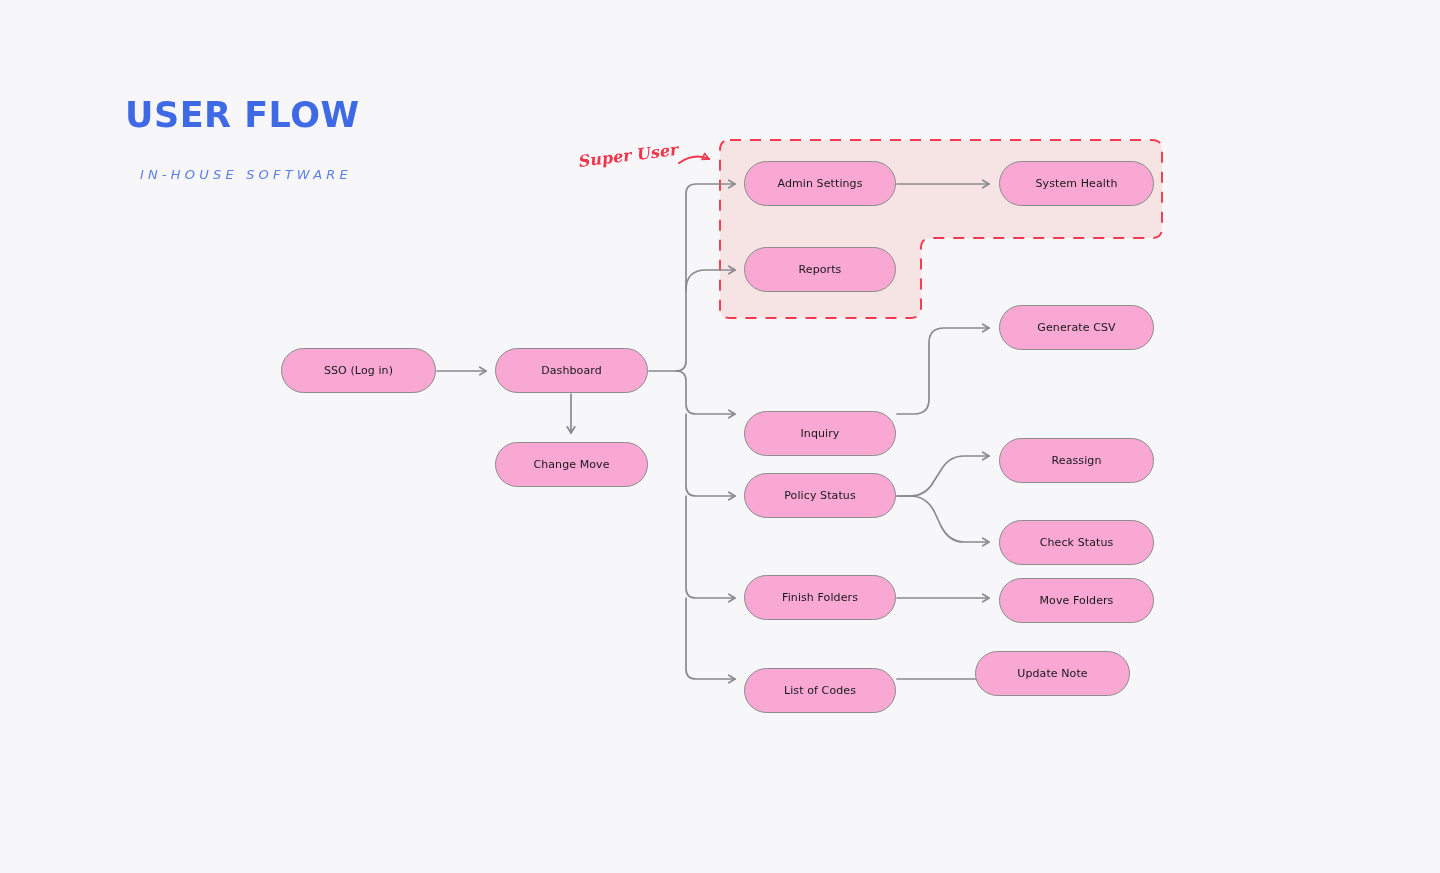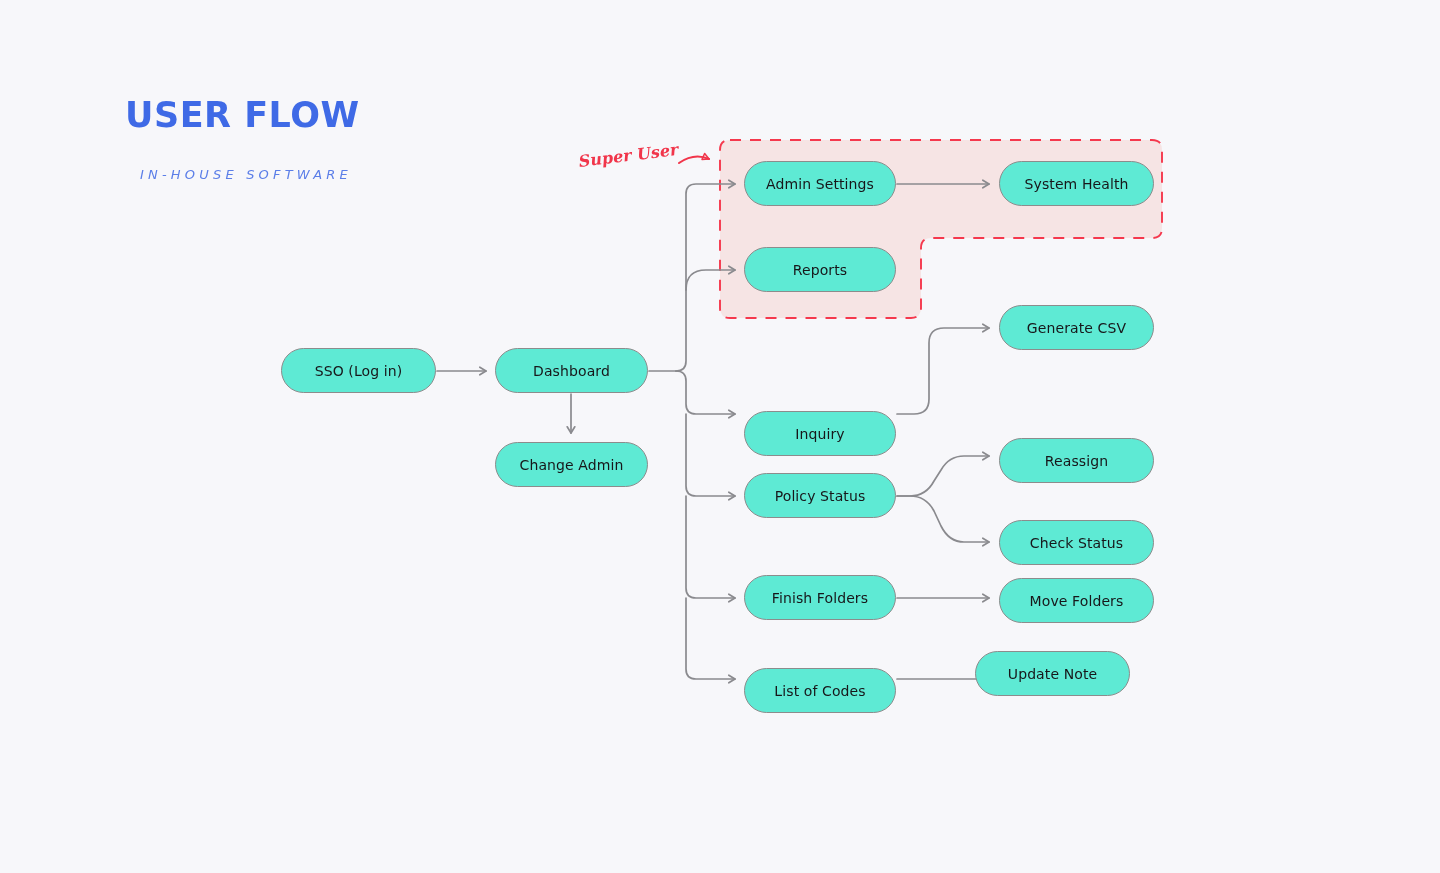--- a/index.html
+++ b/index.html
@@ -56,29 +56,29 @@
     left: 0; top: 0;
     width: 1440px;
     height: 873px;
     pointer-events: none;
   }
 
   
   .node {
     position: absolute;
     box-sizing: border-box;
-    background: #5eead4;
+    background: #f9a8d4;
     border: 1.6px solid #8c8c8c;
     border-radius: 26px;
     display: flex;
     align-items: center;
     justify-content: center;
     color: #17171a;
     font-family: "DejaVu Sans", sans-serif;
-    font-size: 14px;
+    font-size: 11px;
     font-weight: 400;
     letter-spacing: 0.1px;
     white-space: nowrap;
     z-index: 3;
   }
 
   
   #super-user-label {
     position: absolute;
     left: 580px;
@@ -161,21 +161,21 @@
       <path d="M897,679 L989,679" marker-end="url(#arw)"></path>
     </g>
   </svg>
 
   <div id="super-user-label">Super User</div>
 
   <div class="node" style="left:281px; top:348px; width:155px; height:45px;">SSO (Log in)</div>
 
   <div class="node" style="left:495px; top:348px; width:153px; height:45px;">Dashboard</div>
 
-  <div class="node" style="left:495px; top:442px; width:153px; height:45px;">Change Admin</div>
+  <div class="node" style="left:495px; top:442px; width:153px; height:45px;">Change Move</div>
 
   <div class="node" style="left:744px; top:161px; width:152px; height:45px;">Admin Settings</div>
 
   <div class="node" style="left:999px; top:161px; width:155px; height:45px;">System Health</div>
 
   <div class="node" style="left:744px; top:247px; width:152px; height:45px;">Reports</div>
 
   <div class="node" style="left:999px; top:305px; width:155px; height:45px;">Generate CSV</div>
 
   <div class="node" style="left:744px; top:391px; width:152px; height:45px;margin-top:20px;">Inquiry</div>

